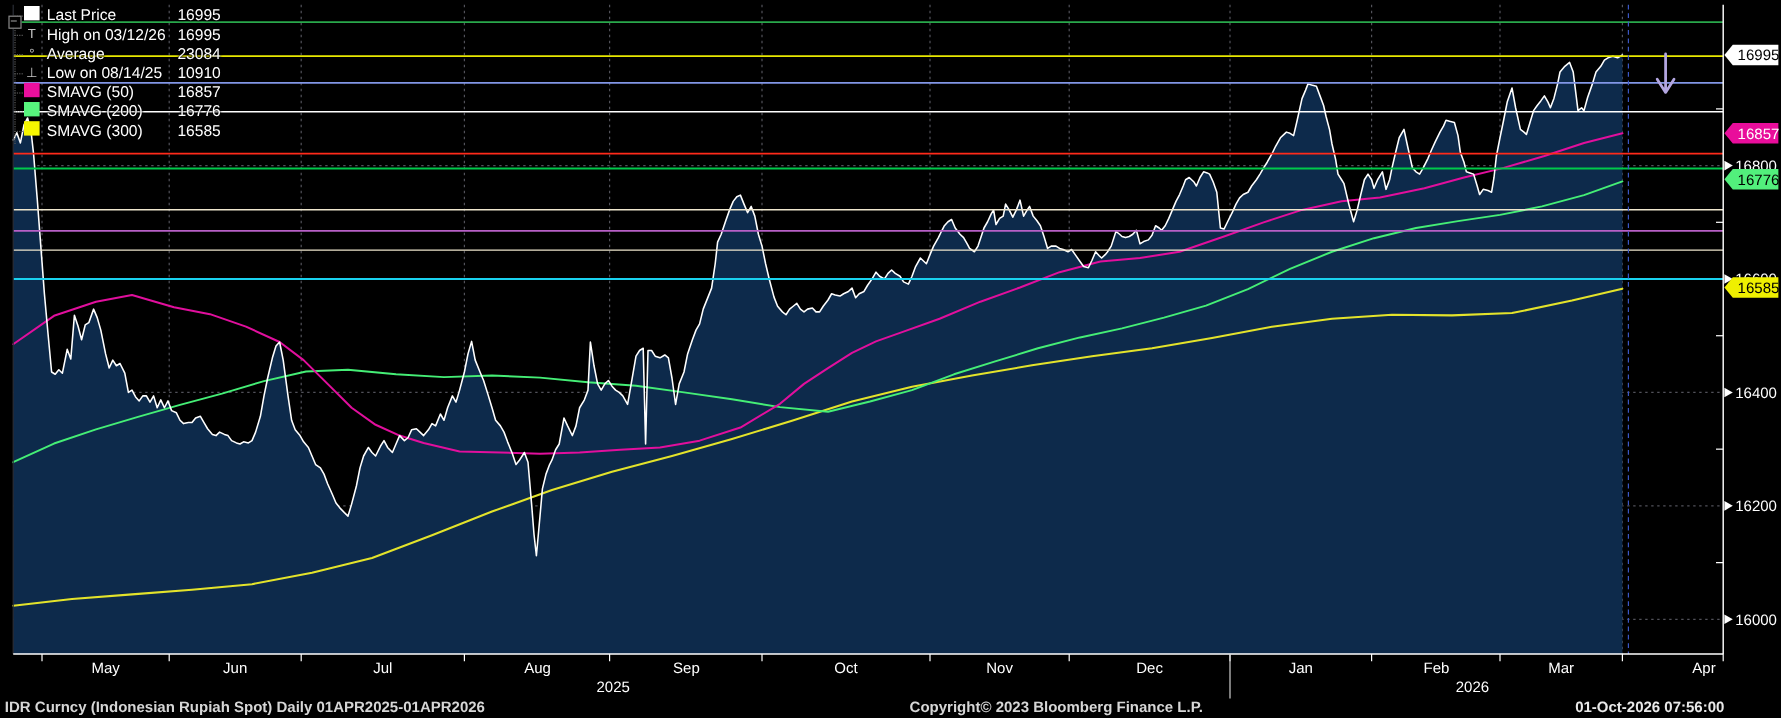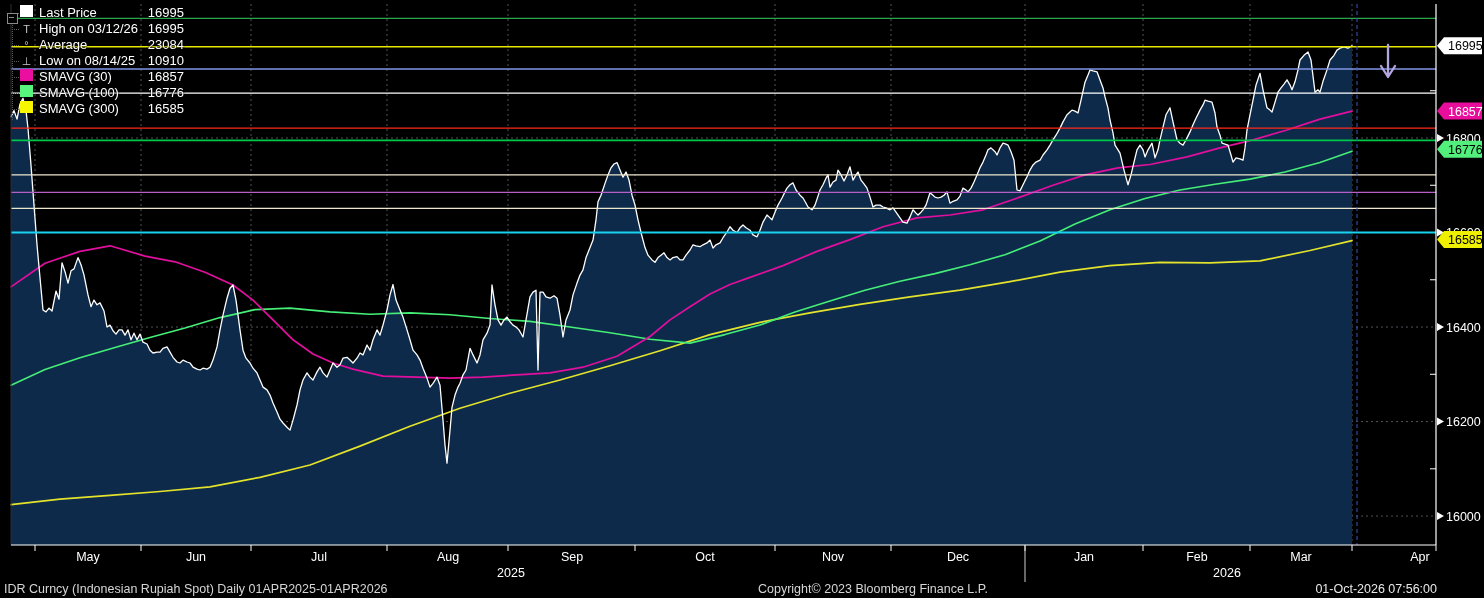--- a/index.html
+++ b/index.html
@@ -14,21 +14,21 @@
                 background:#000;z-index:2;}
   .collapse-box:after{content:"";position:absolute;left:1px;top:3px;width:5px;height:1px;background:#8a8a8a;}
   .lrow{position:relative;display:flex;height:16px;padding-left:16px;
         color:#fff;font-size:13px;line-height:16px;text-shadow:0 0 2px #000,0 0 2px #000;}
   .lrow .stub{position:absolute;left:8px;top:8px;width:7px;border-top:1px dotted #5a5a5a;}
   .swatch{width:13px;height:12px;margin-right:6px;flex:0 0 13px;}
   .glyph{width:13px;margin-right:6px;flex:0 0 13px;color:#c4c4c4;font-size:11px;text-align:center;}
   .llabel{flex:1 1 auto;white-space:nowrap;}
   .lvalue{flex:0 0 auto;text-align:right;padding-right:2px;}
   
-  .footer{position:absolute;left:0;top:581px;width:1442px;height:17px;color:#d6d6d6;font-size:12.5px;}
+  .footer{position:absolute;left:0;top:581px;width:1442px;height:17px;color:#d6d6d6;font-size:12.5px;font-weight:bold;}
   .f-left{position:absolute;left:4px;top:1px;white-space:nowrap;}
   .f-center{position:absolute;left:758px;top:1px;white-space:nowrap;}
   .f-right{position:absolute;right:5px;top:1px;white-space:nowrap;color:#e9e9e9;}
 </style>
 </head>
 <body>
 
 <div class="stage">
 
   <svg id="chart-svg" width="1484" height="598" viewBox="0 0 1484 598">
@@ -159,27 +159,27 @@
     </div>
     <div class="lrow">
       <span class="stub"></span>
       <span class="glyph">⊥</span>
       <span class="llabel">Low on 08/14/25</span>
       <span class="lvalue">10910</span>
     </div>
     <div class="lrow">
       <span class="stub"></span>
       <span class="swatch" style="background: rgb(234, 15, 158);"></span>
-      <span class="llabel">SMAVG (30)</span>
+      <span class="llabel">SMAVG (50)</span>
       <span class="lvalue">16857</span>
     </div>
     <div class="lrow">
       <span class="stub"></span>
       <span class="swatch" style="background: rgb(87, 245, 125);"></span>
-      <span class="llabel">SMAVG (100)</span>
+      <span class="llabel">SMAVG (200)</span>
       <span class="lvalue">16776</span>
     </div>
     <div class="lrow">
       <span class="stub"></span>
       <span class="swatch" style="background: rgb(246, 246, 0);"></span>
       <span class="llabel">SMAVG (300)</span>
       <span class="lvalue">16585</span>
     </div>
   </div>
 

